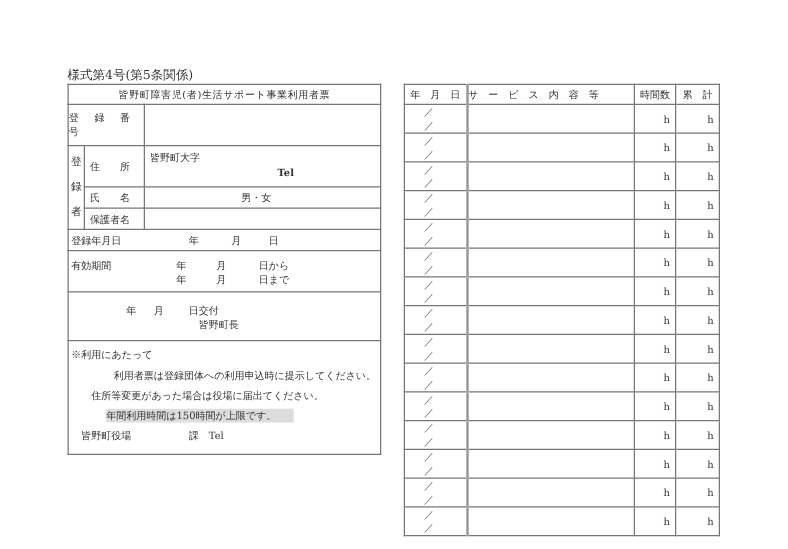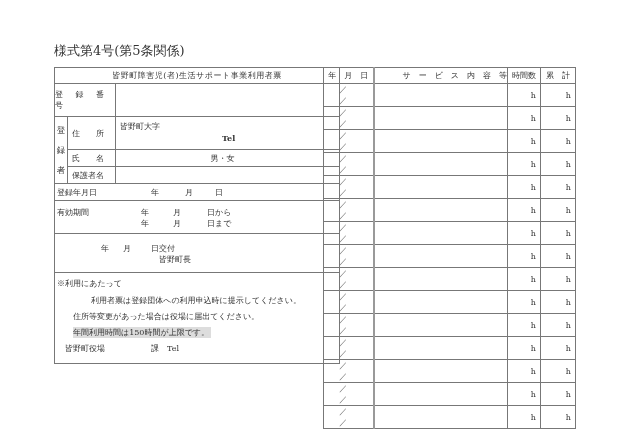--- a/index.html
+++ b/index.html
@@ -1,21 +1,21 @@
 <!DOCTYPE html>
 <html><head>
 <meta charset="utf-8">
 <style>
   html, body { margin:0; padding:0; background:#fff; }
   body { width:630px; height:439px; position:relative; overflow:hidden;
          font-family:"DejaVu Serif","Liberation Serif",serif; color:#333; }
-  .form-label { position:absolute; left:54px; top:42px; font-size:13px; color:#333; }
+  .form-label { position:absolute; left:54px; top:53px; font-size:10px; color:#333; }
   table { border-collapse:collapse; position:absolute; table-layout:fixed; }
   td { border:1px solid #777; padding:0; font-size:8px; color:#333; vertical-align:middle; }
-  #left { left:54px; top:67px; width:286px; }
+  #left { left:54px; top:67px; width:251px; }
   #right { left:323px; top:67px; width:253px; }
   .title { text-align:center; height:15px; letter-spacing:0.5px; }
   .spaced { letter-spacing:5px; }
   .reg-no { height:32px; padding-left:0; }
   .vert { text-align:center; line-height:20px; font-size:8.5px; }
   .sub { padding:0 4px; height:16px; }
   .addr { height:32px; position:relative; vertical-align:top;margin-left:36px; }
   .addr .a1 { position:absolute; left:4px; top:4px; }
   .addr .a2 { position:absolute; left:106px; top:16px;font-weight:bold; }
   .name-cell { text-align:center; padding-right:10px; }
@@ -94,39 +94,39 @@
       <span class="abs" style="left:68px;top:9px">月</span>
       <span class="abs" style="left:96px;top:9px">日交付</span>
       <span class="abs" style="left:104px;top:20px">皆野町長</span>
     </td>
   </tr>
   <tr>
     <td colspan="3" class="block" style="height:90px">
       <span class="abs" style="left:2px;top:5px">※利用にあたって</span>
       <span class="abs" style="left:36px;top:22px">利用者票は登録団体への利用申込時に提示してください。</span>
       <span class="abs" style="left:18px;top:38px">住所等変更があった場合は役場に届出てください。</span>
-      <span class="abs hl" style="left:18px;top:54px;padding-right:2px">年間利用時間は150時間が上限です。</span>
+      <span class="abs hl" style="left:30px;top:54px;padding-right:14px">年間利用時間は150時間が上限です。</span>
       <span class="abs" style="left:10px;top:70px">皆野町役場</span>
       <span class="abs" style="left:96px;top:70px">課　Tel</span>
     </td>
   </tr>
 </tbody>
   </table>
 
 <table id="right">
   <colgroup>
       <col style="width:50px">
       <col>
       <col style="width:33px">
       <col style="width:35px">
     </colgroup>
   <tbody>
   <tr class="rh-h">
     <td style="text-align:center">年　月　日</td>
-    <td class="dbl-left" style="text-align:right">サ　ー　ビ　ス　内　容　等</td>
+    <td class="dbl-left" style="text-align:left">サ　ー　ビ　ス　内　容　等</td>
     <td style="text-align:center">時間数</td>
     <td style="text-align:center">累　計</td>
   </tr>
   </tbody>
     <tbody id="record-rows">
       <tr class="rh">
         <td class="slash">／ ／</td>
         <td class="dbl-left"></td>
         <td class="num">h</td>
         <td class="num">h</td>

